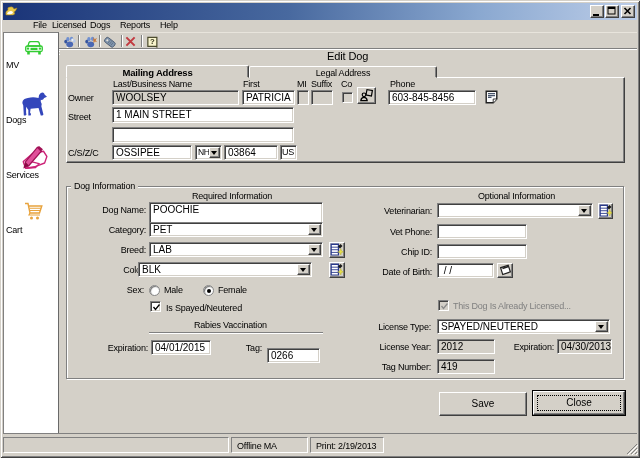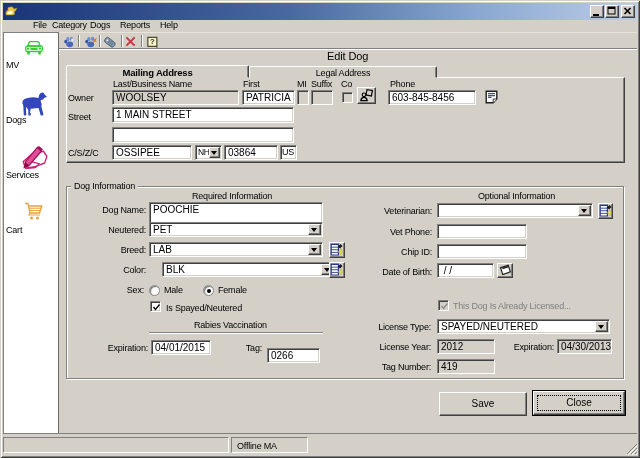--- a/index.html
+++ b/index.html
@@ -67,21 +67,21 @@
         <rect x="2" y="1" width="7" height="7" fill="none" stroke="#000" stroke-width="1"></rect>
         <rect x="2" y="1" width="7" height="2" fill="#000"></rect>
       </svg></div>
   <div class="tbtn" style="right:2px"><svg width="12" height="11">
         <path d="M2.5 2 L8.5 8 M8.5 2 L2.5 8" stroke="#000" stroke-width="1.6"></path>
       </svg></div>
 </div>
 
 <div class="menubar">
   <span style="left:6px">File</span>
-  <span style="left:25px">Category</span>
+  <span style="left:25px">Licensed</span>
   <span style="left:63px">Dogs</span>
   <span style="left:93px">Reports</span>
   <span style="left:133px">Help</span>
 </div>
 
 <div class="toolbar">
   <svg class="abs" style="left:5px;top:3px" width="12" height="12" viewBox="0 0 13 13">
     <ellipse cx="4.2" cy="3.5" rx="1.8" ry="2.3" fill="#6f8fd0"></ellipse>
     <ellipse cx="8.2" cy="3" rx="1.8" ry="2.3" fill="#6f8fd0"></ellipse>
     <ellipse cx="11" cy="5.5" rx="1.6" ry="2" fill="#b8c8e8"></ellipse>
@@ -201,29 +201,29 @@
 <div class="sunken" style="left:195px;top:145px;width:27px;height:15px;font-size:8.5px;letter-spacing:-0.3px;padding-left:2px">NH<div class="combo-arrow" style="width:11px"></div></div>
 <div class="sunken" style="left:224px;top:145px;width:54px;height:15px">03864</div>
 <div class="sunken" style="left:280px;top:145px;width:17px;height:15px;font-size:9px;letter-spacing:-0.3px;padding-left:1px">US</div>
 
 <div class="gb" style="left:66px;top:186px;width:558px;height:193px"></div>
 <div class="abs" style="left:71px;top:181px;background:#d4d0c8;padding:0 3px;font-size:9px;letter-spacing:-0.2px">Dog Information</div>
 
 <div class="lbl" style="left:192px;top:191px">Required Information</div>
 <div class="rlbl" style="left:46px;top:205px;width:100px">Dog Name:</div>
 <div class="sunken" style="left:149px;top:202px;width:174px;height:28px">POOCHIE</div>
-<div class="rlbl" style="left:46px;top:225px;width:100px">Neutered:</div>
+<div class="rlbl" style="left:46px;top:225px;width:100px">Category:</div>
 <div class="sunken" style="left:149px;top:222px;width:174px;height:15px">PET<div class="combo-arrow"></div></div>
 <div class="rlbl" style="left:46px;top:245px;width:100px">Breed:</div>
 <div class="sunken" style="left:149px;top:242px;width:174px;height:15px">LAB<div class="combo-arrow"></div></div>
 <div class="sbtn listbtn" style="left:329px;top:242px;width:16px;height:16px"><svg width="14" height="14" viewBox="0 0 14 14">
       <use href="#listicon"></use>
     </svg></div>
 <div class="rlbl" style="left:46px;top:265px;width:100px">Color:</div>
-<div class="sunken" style="left:162px;top:262px;width:174px;height:15px">BLK<div class="combo-arrow"></div></div>
+<div class="sunken" style="left:138px;top:262px;width:174px;height:15px">BLK<div class="combo-arrow"></div></div>
 <div class="sbtn listbtn" style="left:329px;top:262px;width:16px;height:16px"><svg width="14" height="14" viewBox="0 0 14 14">
       <use href="#listicon"></use>
     </svg></div>
 
 <div class="rlbl" style="left:46px;top:285px;width:98px">Sex:</div>
 <div class="radio" style="left:149px;top:285px"></div>
 <div class="lbl" style="left:164px;top:285px">Male</div>
 <div class="radio sel" style="left:203px;top:285px"></div>
 <div class="lbl" style="left:218px;top:285px">Female</div>
 
@@ -282,20 +282,21 @@
 <div class="abs" style="left:532px;top:390px;width:94px;height:26px;border:1px solid #000">
   <div class="btn" style="left:0;top:0;width:92px;height:24px;line-height:22px">
     <div class="abs" style="left:3px;top:3px;right:3px;bottom:3px;border:1px dotted #000"></div>Close</div>
 </div>
 
 <div class="abs" style="left:3px;top:433px;width:634px;height:1px;background:#808080"></div>
 <div class="abs" style="left:3px;top:434px;width:634px;height:2px;background:#d4d0c8"></div>
 <div class="statusbar">
   <div class="spanel" style="left:0px;width:226px"></div>
   <div class="spanel" style="left:228px;width:77px">Offline MA</div>
+  <div class="spanel" style="left:307px;width:74px">Print: 2/19/2013</div>
   <svg class="abs" style="left:624px;top:8px" width="11" height="11">
     <path d="M10 0 L0 10 M10 4 L4 10 M10 8 L8 10" stroke="#808080" stroke-width="1"></path>
     <path d="M11 1 L1 11 M11 5 L5 11 M11 9 L9 11" stroke="#fff" stroke-width="1"></path>
   </svg>
 </div>
 
 <svg class="abs" style="left:0;top:0;width:0;height:0">
     <defs>
 <g id="listicon">
   <rect x="0.5" y="0.5" width="8.5" height="12" fill="#2a3a8c"></rect>

